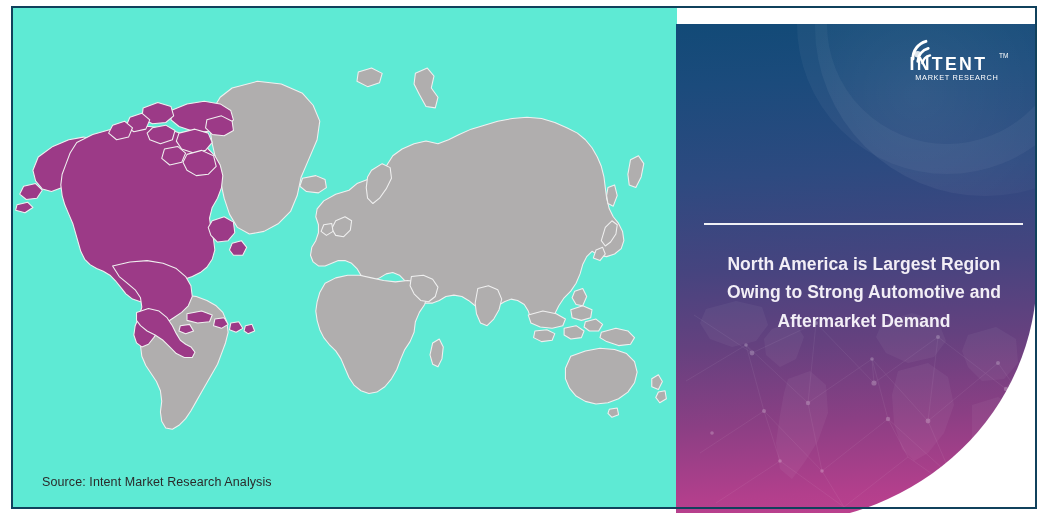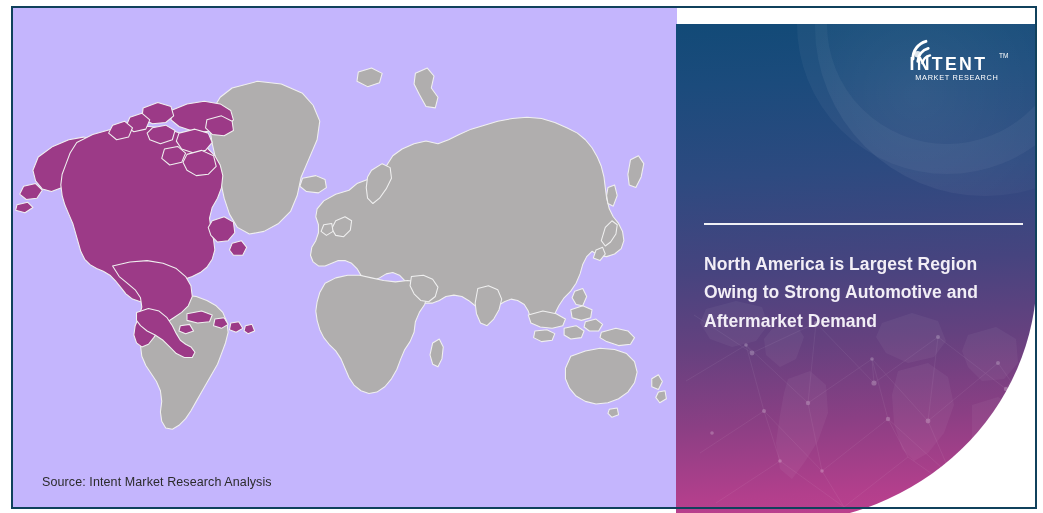--- a/index.html
+++ b/index.html
@@ -34,21 +34,21 @@
     z-index: 40;
   }
 
   
   .map-area {
     position: absolute;
     left: 13px;
     top: 8px;
     width: 664px;
     height: 499px;
-    background: #c4b5fd;
+    background: #5eead4;
     overflow: hidden;
   }
   .map-svg {
     position: absolute;
     left: 0;
     top: 38px;
     width: 664px;
     height: 400px;
     display: block;
   }
@@ -159,20 +159,21 @@
   .panel-subtitle {
     position: absolute;
     left: 0;
     top: 226px;
     width: 320px;
     color: #f2eef6;
     font-size: 17.5px;
     font-weight: bold;
     line-height: 1.62;
     letter-spacing: 0.05px;
+    text-align: center;
   }
 </style>
 </head>
 <body>
 
 <div id="infographic">
 
   <div class="map-area">
 
     <svg class="map-svg" viewBox="0 0 1000 600" preserveAspectRatio="xMidYMid meet">

